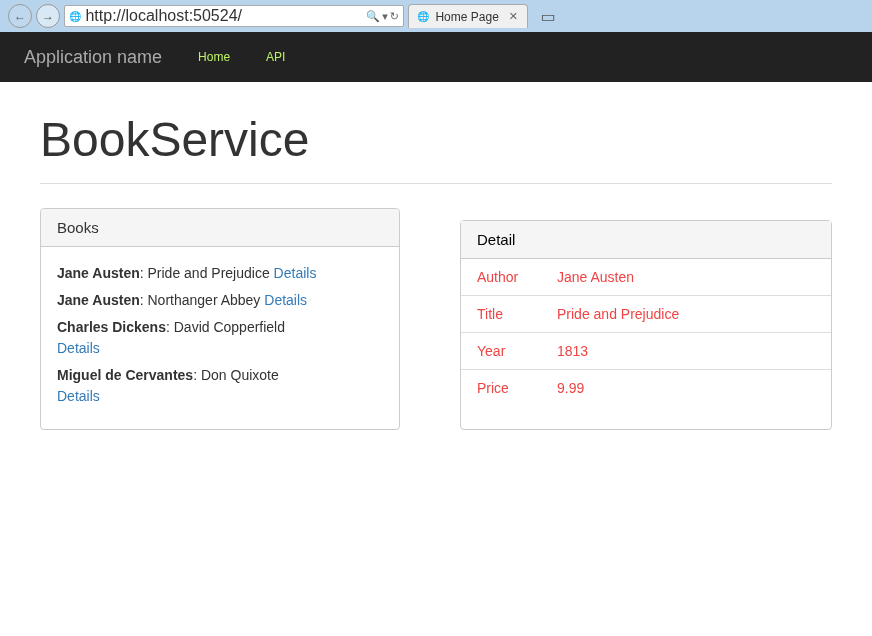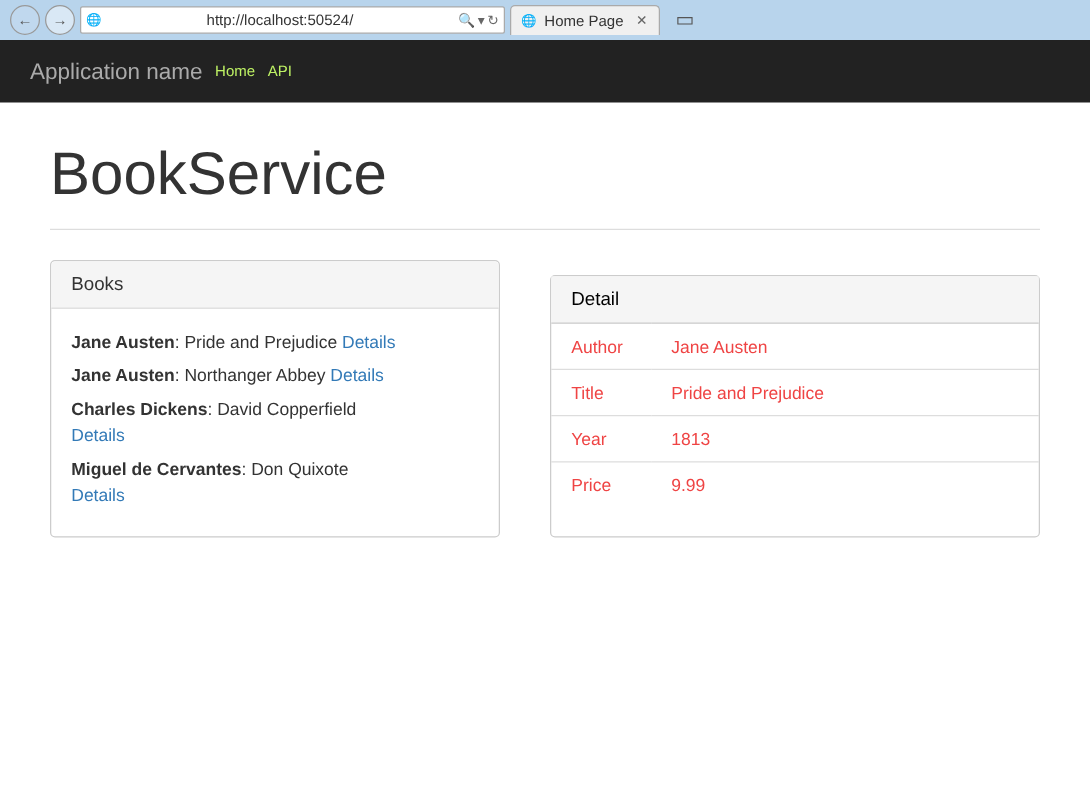--- a/index.html
+++ b/index.html
@@ -43,21 +43,21 @@
       background: #fff;
       border: 1px solid #aaa;
       border-radius: 2px;
       height: 22px;
       flex: 1;
       max-width: 340px;
       padding: 0 4px;
       gap: 4px;
     }
     .address-bar-icon { font-size: 10px; color: #888; }
-    .address-bar-text { font-size: 12px; color: #333; flex: 1; text-align: center; }
+    .address-bar-text { font-size: 16px; color: #333; flex: 1; }
     .address-bar-actions { display: flex; gap: 2px; align-items: center; color: #666; font-size: 11px; }
     .browser-tab {
       background: #f0f0f0;
       border: 1px solid #aaa;
       border-bottom: none;
       border-radius: 4px 4px 0 0;
       height: 24px;
       display: flex;
       align-items: center;
       padding: 0 8px;
@@ -83,21 +83,21 @@
       flex-direction: column;
     }
 
     
     .navbar {
       background: #222;
       height: 50px;
       display: flex;
       align-items: center;
       padding: 0 24px;
-      gap: 10px;
+      gap: 36px;
     }
     .navbar-brand {
       color: #aaa;
       font-size: 18px;
       font-weight: normal;
     }
     .navbar-link {
       color: #bef264;
       font-size: 12px;
       text-decoration: none;
@@ -117,21 +117,21 @@
     }
     .divider {
       border: none;
       border-top: 1px solid #ddd;
       margin-bottom: 24px;
     }
 
     
     .columns {
       display: flex;
-      gap: 40px;
+      gap: 60px;
     }
 
     
     .books-panel {
       border: 1px solid #ccc;
       border-radius: 4px;
       width: 360px;
       background: #fff;
     }
     .panel-header {

